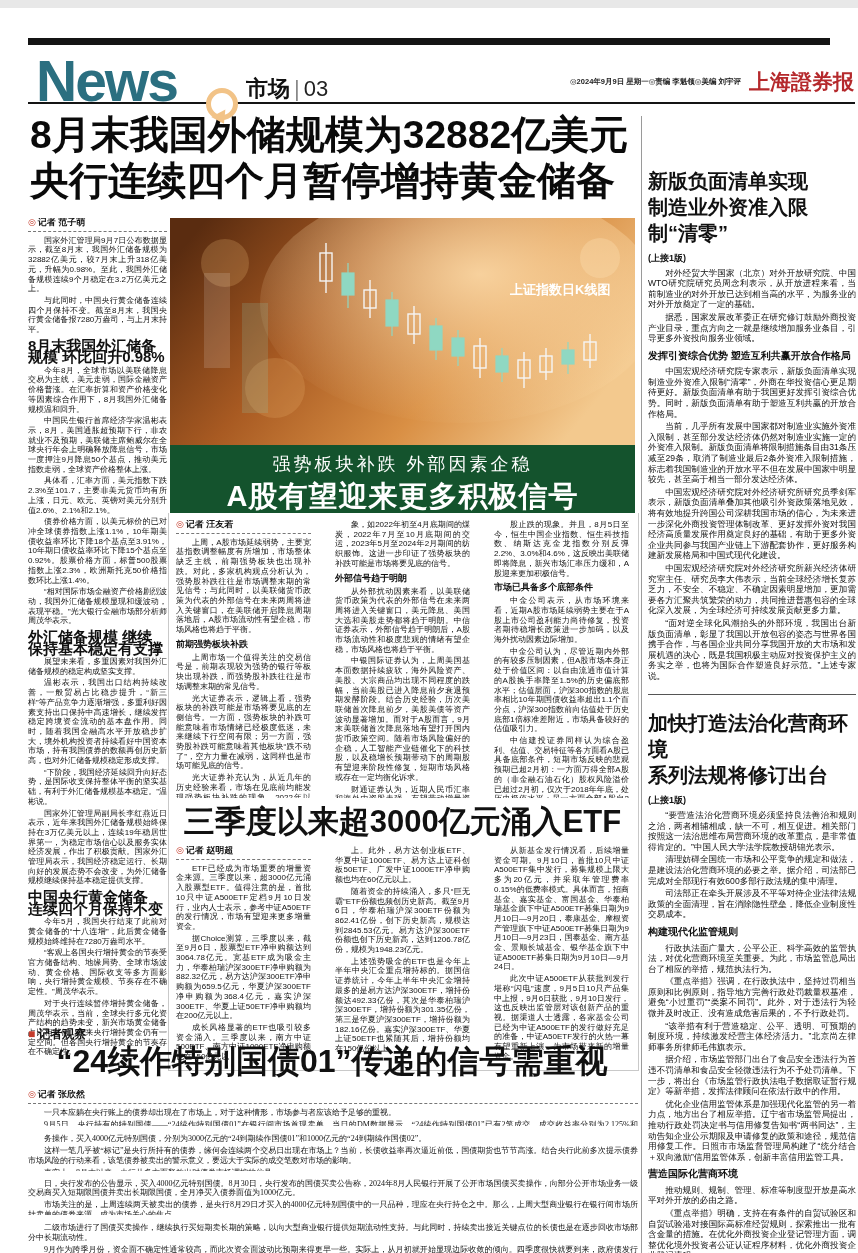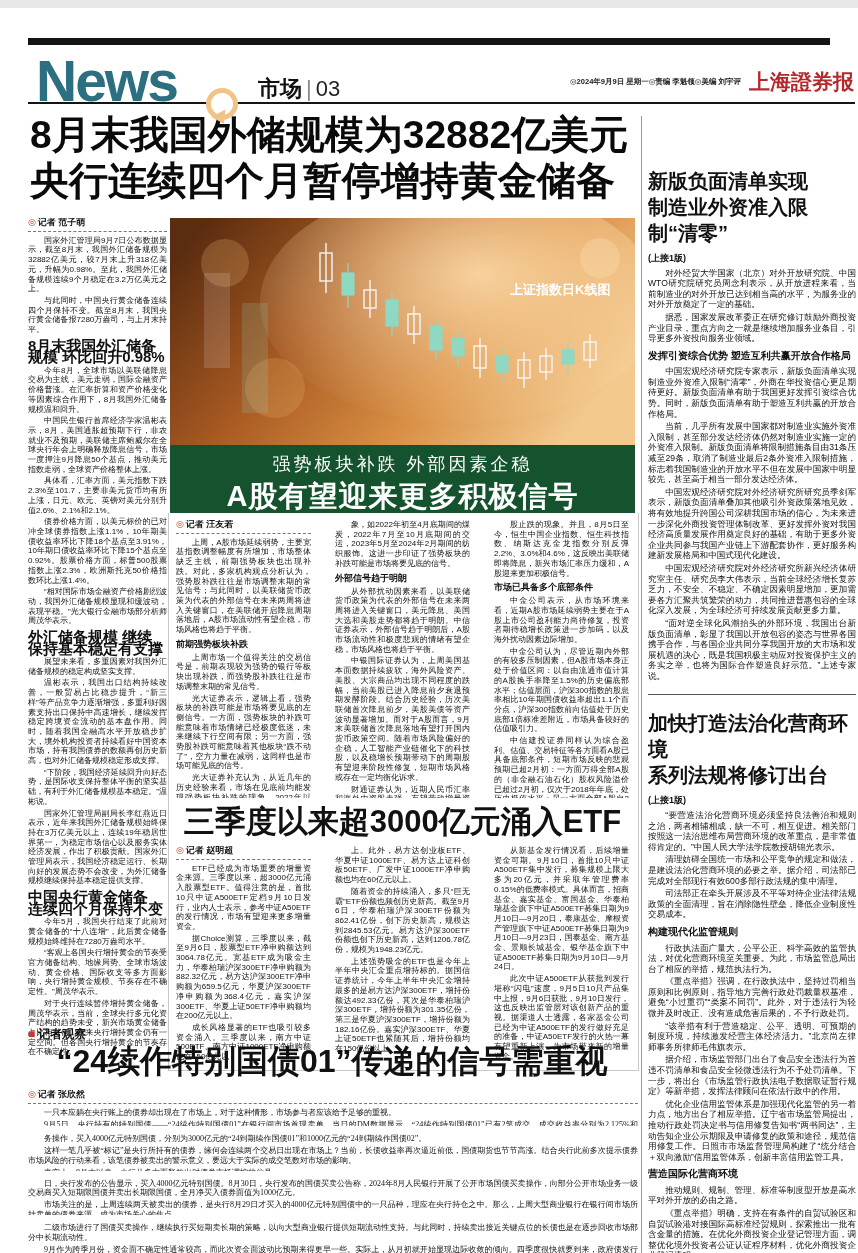--- a/index.html
+++ b/index.html
@@ -4,21 +4,21 @@
 <style>
   html,body{margin:0;padding:0;background:#e8e8e8;}
   .page{position:relative;width:858px;height:1253px;background:#fff;margin:8px auto;overflow:hidden;
         font-family:"Liberation Sans","DejaVu Sans",sans-serif;color:#111;}
   
   .topbar{position:absolute;left:28px;top:30px;width:802px;height:7px;background:#141414;}
   .logo{position:absolute;left:36px;top:40px;font-size:57px;font-weight:900;letter-spacing:-2px;
         color:#2b6f80;font-family:"Liberation Sans",sans-serif;}
   .bubble{position:absolute;left:206px;top:80px;width:22px;height:22px;border:5px solid #f2c387;border-radius:50%;z-index:3;background:#fff;}
   .bubble:after{content:"";position:absolute;left:4px;top:19px;width:0;height:0;border:8px solid transparent;border-top:12px solid #f2c387;transform:rotate(-28deg);}
-  .section-wrap{position:absolute;left:258px;top:66px;font-size:22px;}
+  .section-wrap{position:absolute;left:246px;top:66px;font-size:22px;}
   .section{font-weight:900;}
   .sec-sep{color:#888;font-weight:300;margin:0 4px;}
   .page-no{font-weight:400;color:#222;}
   .mast-right{position:absolute;right:4px;top:60px;width:420px;display:flex;align-items:center;justify-content:flex-end;gap:8px;}
   .dateline{font-size:7.5px;color:#222;font-weight:700;white-space:nowrap;}
   .paper-name{font-size:21px;color:#b5292c;font-weight:700;font-family:"Liberation Serif","DejaVu Serif",serif;white-space:nowrap;}
   .mast-line{position:absolute;left:28px;top:94px;width:827px;height:2px;background:#141414;}
   
   .lead-headline{position:absolute;left:30px;top:104px;width:606px;font-size:39px;font-weight:900;
                  line-height:1.17;color:#0a0a0a;letter-spacing:0;}

